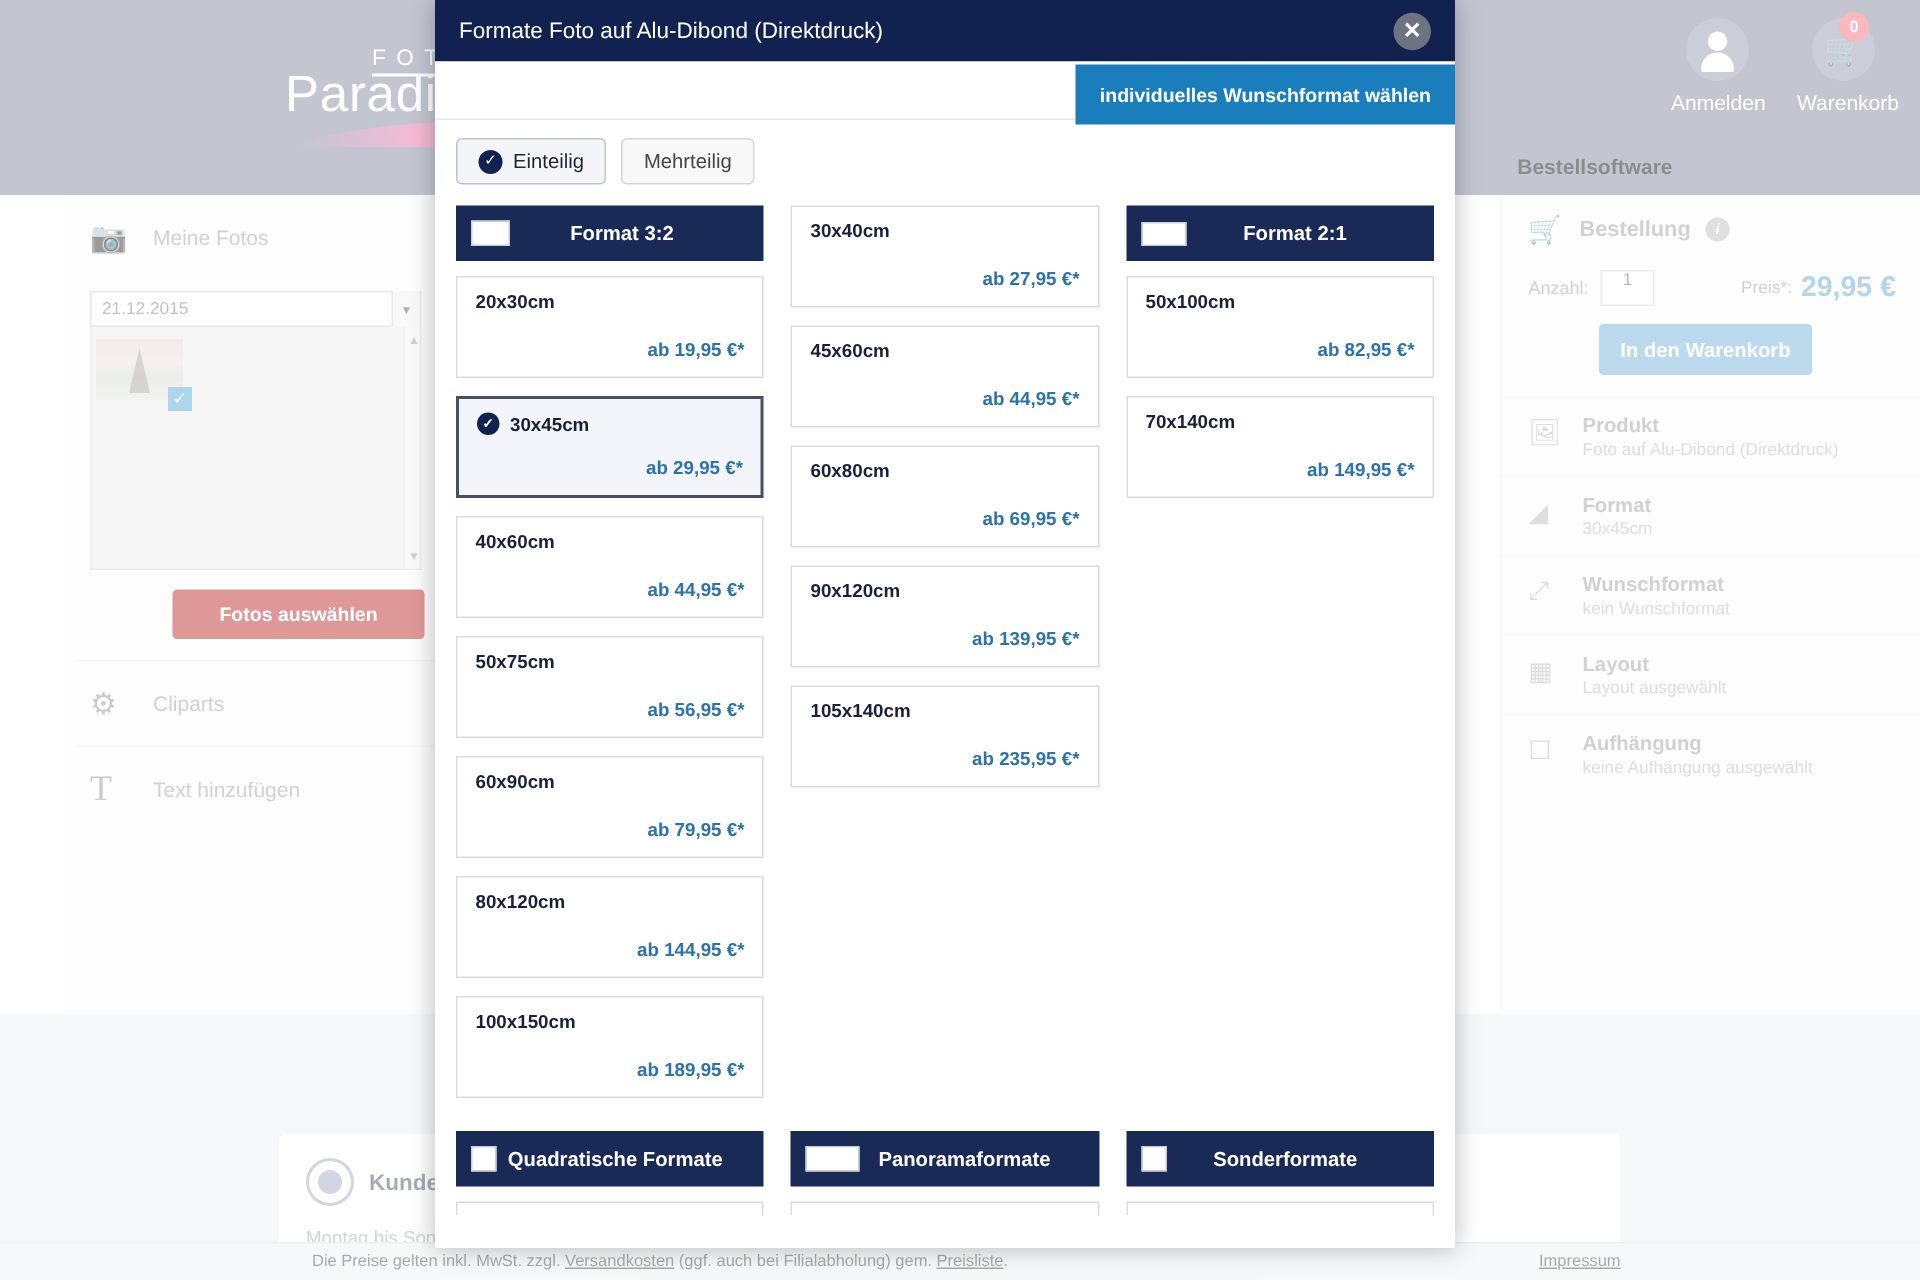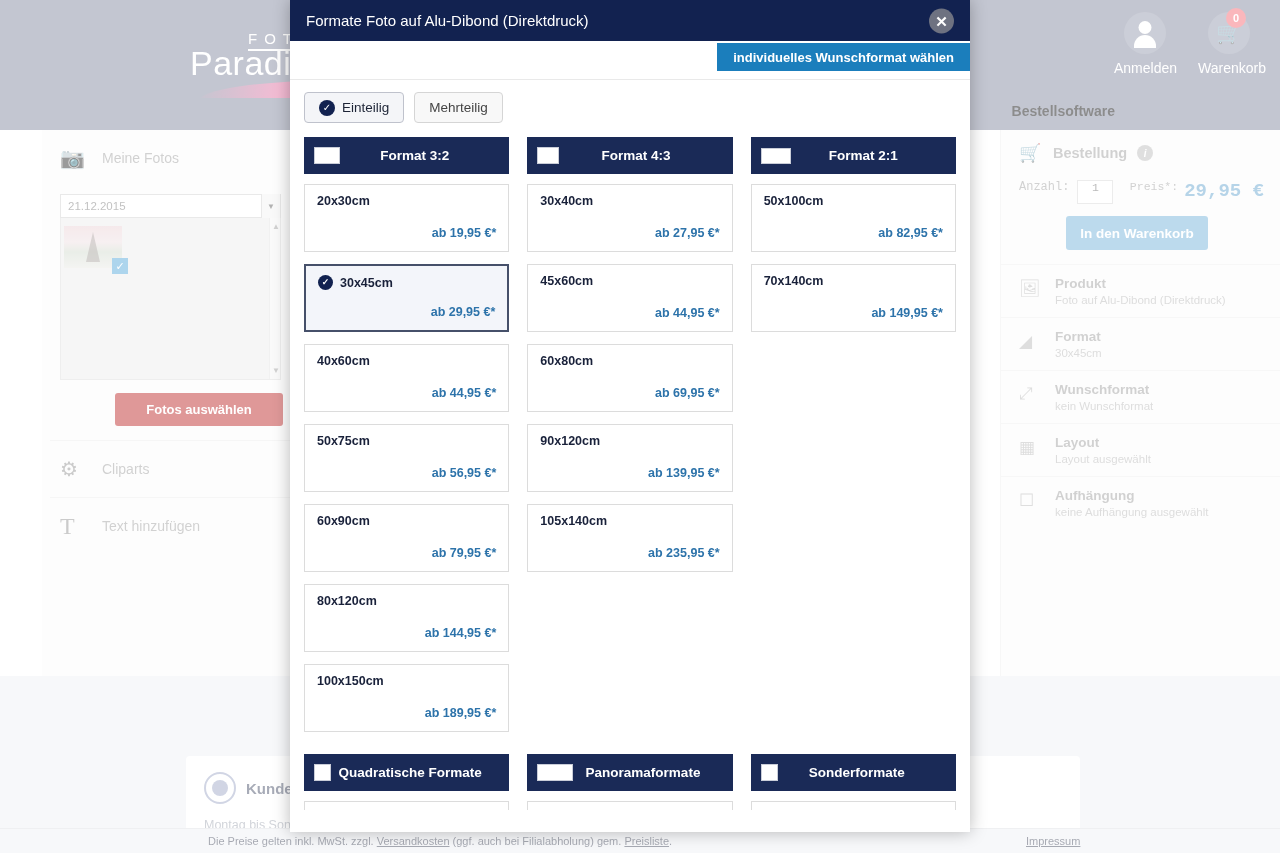--- a/index.html
+++ b/index.html
@@ -117,21 +117,21 @@
     border-left: 1px solid #ededed;
   }
   .order-head { display: flex; align-items: center; height: 46px; padding-left: 18px; }
   .order-head .basket { width: 34px; color: #a2a2a2; font-size: 18px; }
   .order-head .otitle { color: #9a9a9a; font-size: 14.5px; font-weight: bold; }
   .info-dot {
     margin-left: 10px; width: 16px; height: 16px; border-radius: 50%; background: #b9b9b9;
     color: #fff; font-size: 10px; font-style: italic; font-weight: bold;
     display: flex; align-items: center; justify-content: center;
   }
-  .qty-row { display: flex; padding: 4px 16px 0 18px; font-family: Liberation Mono, monospace; }
+  .qty-row { display: flex; align-items: center; padding: 4px 16px 0 18px; }
   .qty-label { color: #9a9a9a; font-size: 12px; margin-right: 8px; }
   .qty-input { width: 36px; height: 24px; border: 1px solid #d6d6d6; background: #fff;
     font-size: 11.5px; color: #666; text-align: center; }
   .price-label { color: #9a9a9a; font-size: 11.5px; margin-left: auto; margin-right: 6px; }
   .price-value { color: #5d9fcd; font-size: 19px; font-weight: bold; }
   .btn-cart {
     margin: 12px 16px 0 auto; width: 142px; height: 34px; background: #6caed8; color: #fff;
     font-size: 13.5px; font-weight: bold; border-radius: 3px;
     display: flex; align-items: center; justify-content: center; margin-right: 72px;
   }
@@ -180,21 +180,21 @@
   .modal-close {
     position: absolute; right: 16px; top: 50%; transform: translateY(-50%);
     width: 25px; height: 25px; border-radius: 50%; background: #6e7281;
     color: #fff; font-size: 15px; line-height: 25px; text-align: center; font-weight: bold;
   }
   .modal-topbar {
     height: 39px; background: #ffffff; border-bottom: 1px solid #e9e9e9;
     position: relative;
   }
   .wish-btn {
-    position: absolute; right: 0; top: 2px; height: 28px; background: #1b7ebc; color: #fff;
+    position: absolute; right: 0; top: 2px; height: 40px; background: #1b7ebc; color: #fff;
     font-size: 13px; font-weight: bold; padding: 0 16px;
     display: flex; align-items: center;
   }
   .tabs { padding: 12px 0 10px 14px; display: flex; gap: 10px; }
   .tab {
     height: 31px; border: 1px solid #d5d5d5; border-radius: 4px; background: #f8f8f8;
     display: flex; align-items: center; padding: 0 14px; font-size: 13.5px; color: #444;
   }
   .tab.active { background: #f4f5f8; border-color: #bfc2cc; color: #1d2436; }
   .tab .chk {
@@ -438,24 +438,20 @@
           <div class="fmt-size">80x120cm</div>
           <div class="fmt-price">ab 144,95 €*</div>
         </div>
         <div class="fmt-card">
           <div class="fmt-size">100x150cm</div>
           <div class="fmt-price">ab 189,95 €*</div>
         </div>
       </div>
 
       <div class="fmt-col">
-        <div class="col-head">
-          <span class="swatch" style="width:22px;height:17px;"></span>
-          <span class="ch-label">Format 4:3</span>
-        </div>
         <div class="fmt-card">
           <div class="fmt-size">30x40cm</div>
           <div class="fmt-price">ab 27,95 €*</div>
         </div>
         <div class="fmt-card">
           <div class="fmt-size">45x60cm</div>
           <div class="fmt-price">ab 44,95 €*</div>
         </div>
         <div class="fmt-card">
           <div class="fmt-size">60x80cm</div>

